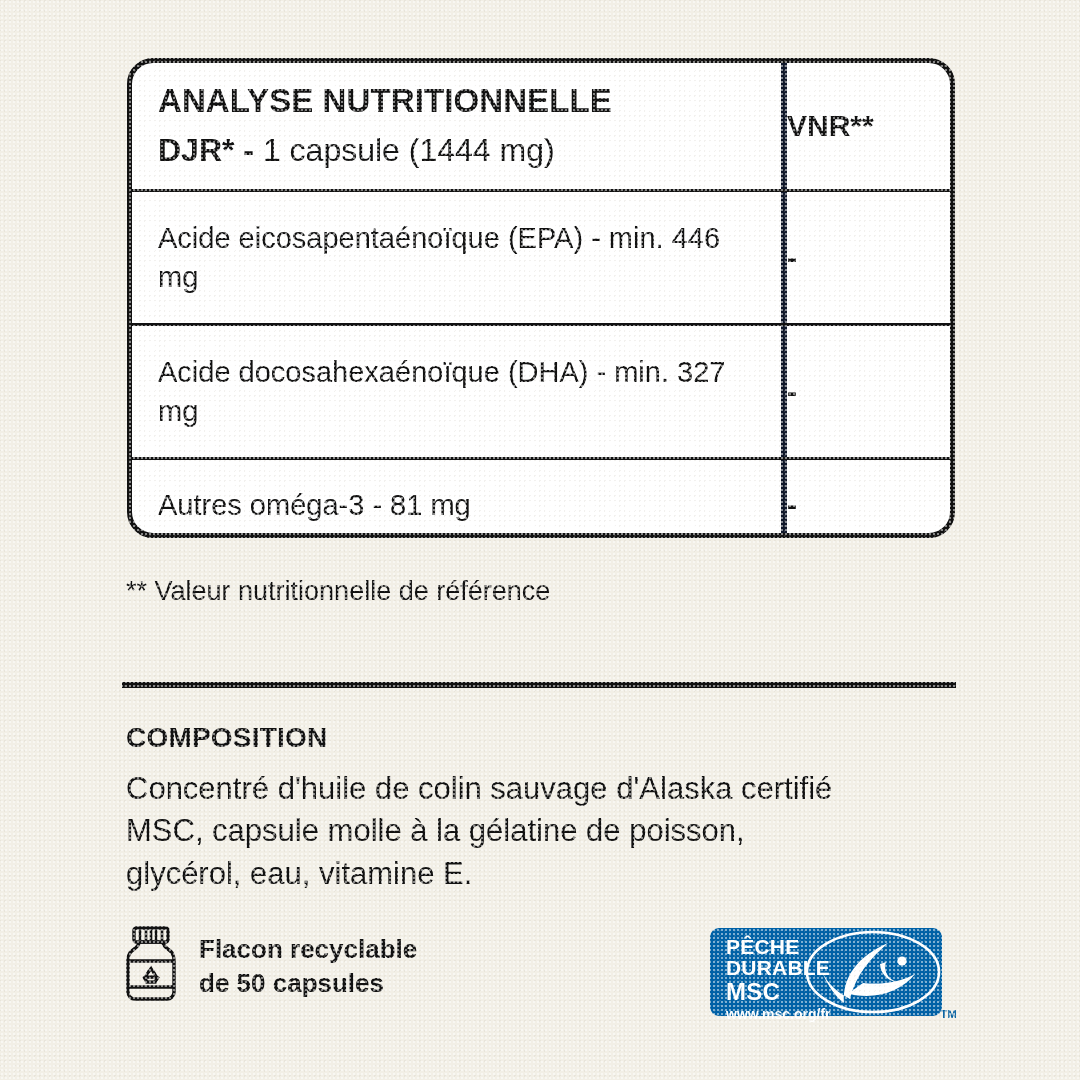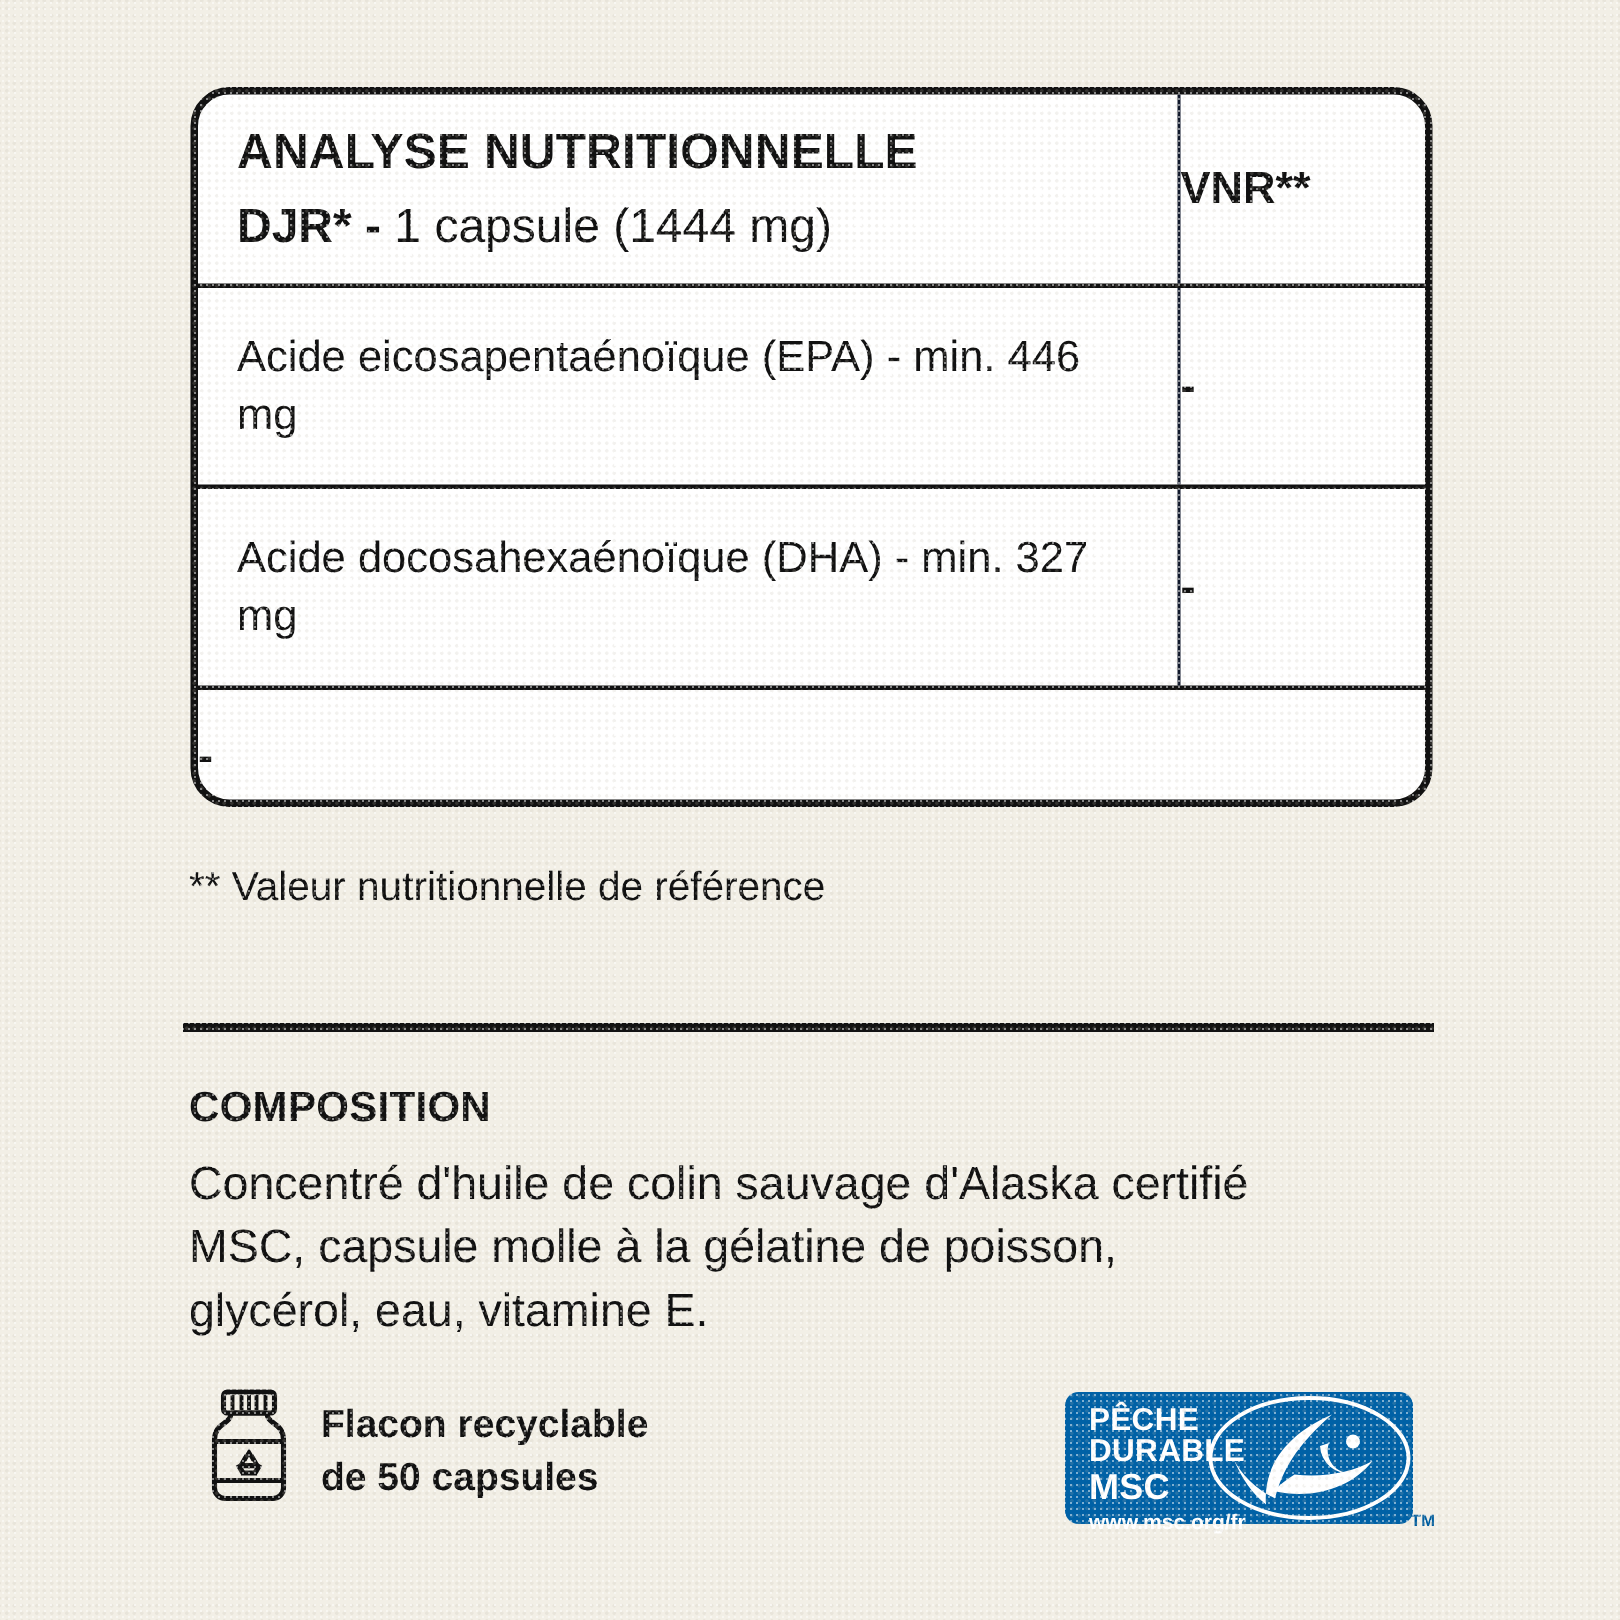--- a/index.html
+++ b/index.html
@@ -49,21 +49,21 @@
   }
   .nrow {
     display: flex;
     box-sizing: border-box;
     width: 100%;
   }
   .nrow + .nrow { border-top: 3px solid #111111; }
   .nrow .cell-main {
     box-sizing: border-box;
     width: 655px;
-    border-right: 2px solid #0f172a;
+    border-right: 6px solid #0f172a;
     display: flex;
     flex-direction: column;
     justify-content: center;
     padding: 0 24px 0 26px;
   }
   .nrow .cell-vnr {
     box-sizing: border-box;
     flex: 1;
     display: flex;
     align-items: center;
@@ -139,21 +139,21 @@
   
   .bottom {
     position: absolute;
     left: 122px;
     top: 925px;
     width: 836px;
     height: 110px;
   }
   .recyc {
     position: absolute;
-    left: 16px;
+    left: 1px;
     top: 0;
     display: flex;
     align-items: center;
     gap: 20px;
     justify-content: flex-end;
   }
   .recyc-text {
     font-size: 26px;
     font-weight: bold;
     line-height: 1.32;
@@ -206,20 +206,23 @@
     <div class="nrow row-tall">
       <div class="cell-main">
         <div class="nutrient">Acide docosahexaénoïque (DHA) - min. 327 mg</div>
       </div>
       <div class="cell-vnr">
         <div class="vnr-val">-</div>
       </div>
     </div>
 
     <div class="nrow row-short">
+      <div class="cell-main">
+        <div class="nutrient">Autres oméga-3 - 81 mg</div>
+      </div>
       <div class="cell-vnr">
         <div class="vnr-val">-</div>
       </div>
     </div>
 
   </div>
 
   <div class="footnotes">
     <div>** Valeur nutritionnelle de référence</div>
   </div>

